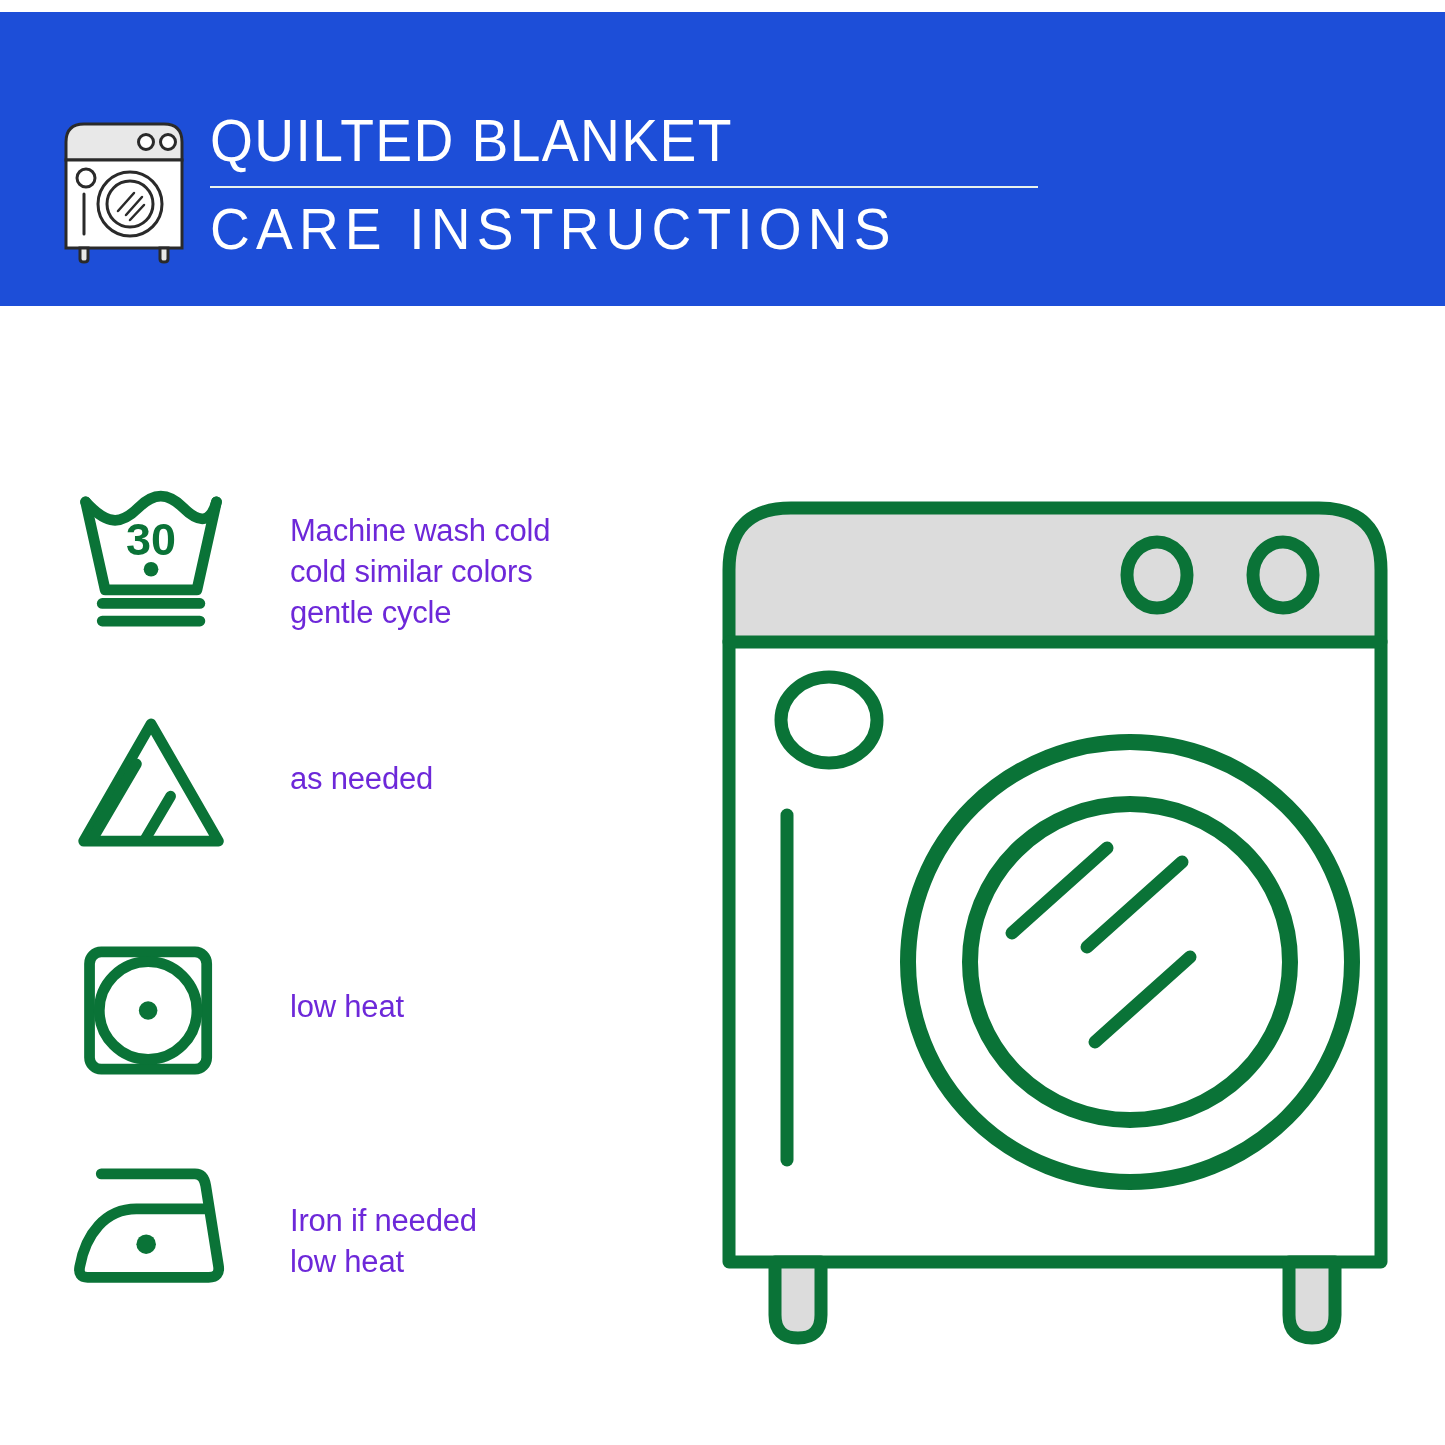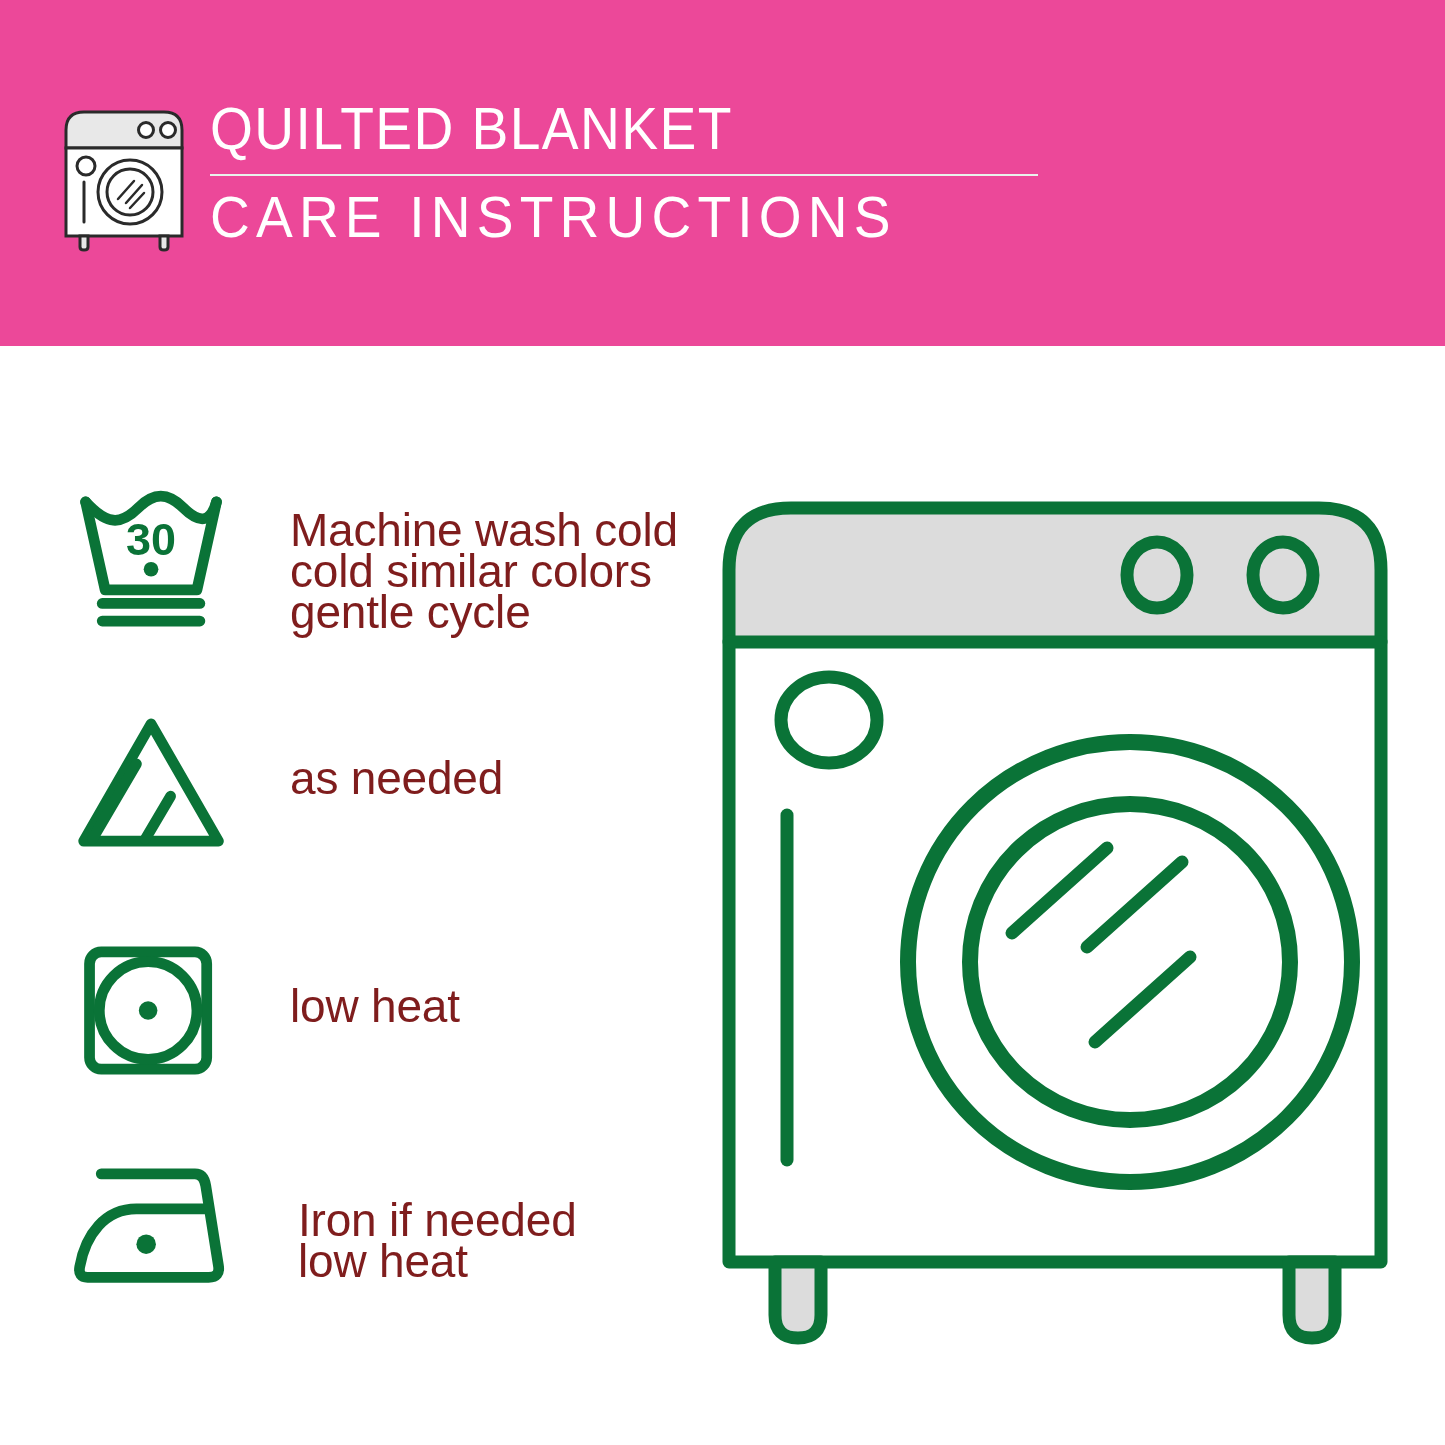--- a/index.html
+++ b/index.html
@@ -16,24 +16,24 @@
     width: 1445px;
     height: 1445px;
     background: #ffffff;
     overflow: hidden;
   }
 
   
   #header-band {
     position: absolute;
     left: 0;
-    top: 0;
+    top: 12px;
     width: 1445px;
-    height: 346px;
-    background: #ec4899;
+    height: 294px;
+    background: #1d4ed8;
   }
   #header-inner {
     position: absolute;
     left: 62px;
     top: 96px;
     width: 930px;
     height: 165px;
   }
   #header-logo {
     position: absolute;
@@ -95,32 +95,32 @@
     flex: 0 0 auto;
     width: 170px;
     display: flex;
     align-items: center;
     justify-content: flex-end;
   }
   .care-text {
     flex: 1 1 auto;
     padding-left: 54px;
     font-family: "Liberation Sans", sans-serif;
-    font-size: 46px;
+    font-size: 31px;
     line-height: 41px;
-    color: #7f1d1d;
+    color: #6d28d9;
     font-weight: 400;
     letter-spacing: -0.2px;
   }
   .care-text .tl { display: block; white-space: nowrap; }
 
   #row-wash   { top: 0px;   }
   #row-bleach { top: 224px; }
   #row-dry    { top: 452px; }
-  #row-iron   { top: 670px; gap: 8px; }
+  #row-iron   { top: 670px; }
 
   #row-wash   .care-text { padding-top: 24px; }
   #row-bleach .care-text { padding-top: 48px; }
   #row-dry    .care-text { padding-top: 48px; }
   #row-iron   .care-text { padding-top: 44px; }
 
   
   #washer {
     position: absolute;
     left: 712px;

